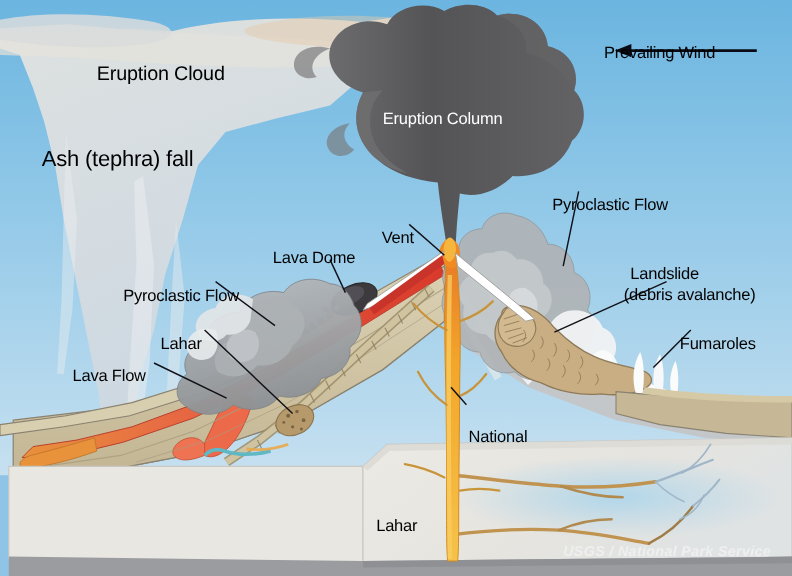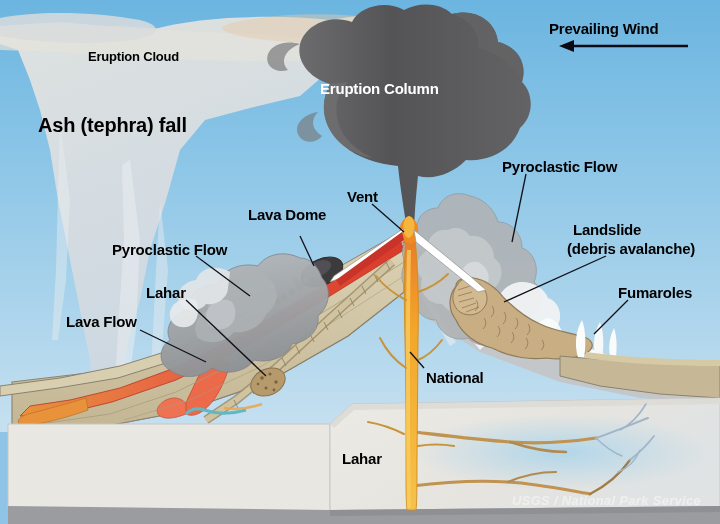--- a/index.html
+++ b/index.html
@@ -19,25 +19,26 @@
   #diagram {
     position: absolute;
     left: 0;
     top: 0;
     width: 720px;
     height: 524px;
   }
   .lbl {
     position: absolute;
     font-family: "Liberation Sans", sans-serif;
-    font-weight: bold;
+    font-weight: normal;
     color: #000000;
     white-space: pre;
     line-height: 1.12;
     letter-spacing: -0.2px;
+    margin-top: 20px;
   }
   .lbl-white { color: #ffffff; }
   .credit {
     position: absolute;
     font-family: "Liberation Sans", sans-serif;
     font-style: italic;
     font-weight: bold;
     color: #f2f2f2;
     opacity: .85;
     white-space: pre;
@@ -399,22 +400,22 @@
       <path d="M424,368 L410,352"></path>
     </g>
   </svg>
 
   <svg style="position:absolute;left:0;top:0;width:720px;height:524px;pointer-events:none" viewBox="0 0 720 524">
     <line x1="688" y1="46" x2="566" y2="46" stroke="#0A0A14" stroke-width="2.6"></line>
     <polygon points="559,46 574,40 574,52" fill="#0A0A14"></polygon>
   </svg>
 
   <div id="labels">
-      <div class="lbl" style="left: 88px; top: 50px; font-size: 13px;">Eruption Cloud</div>
-      <div class="lbl lbl-white" style="left: 320px; top: 81px; font-size: 15px;">Eruption Column</div>
+      <div class="lbl" style="left: 88px; top: 37px; font-size: 18px;">Eruption Cloud</div>
+      <div class="lbl lbl-white" style="left: 348px; top: 81px; font-size: 15px;">Eruption Column</div>
       <div class="lbl" style="left: 38px; top: 114px; font-size: 20px;">Ash (tephra) fall</div>
       <div class="lbl" style="left: 549px; top: 21px; font-size: 15px;">Prevailing Wind</div>
       <div class="lbl" style="left: 347px; top: 189px; font-size: 15px;">Vent</div>
       <div class="lbl" style="left: 248px; top: 207px; font-size: 15px;">Lava Dome</div>
       <div class="lbl" style="left: 112px; top: 242px; font-size: 15px;">Pyroclastic Flow</div>
       <div class="lbl" style="left: 146px; top: 285px; font-size: 15px;">Lahar</div>
       <div class="lbl" style="left: 66px; top: 314px; font-size: 15px;">Lava Flow</div>
       <div class="lbl" style="left: 502px; top: 159px; font-size: 15px;">Pyroclastic Flow</div>
       <div class="lbl" style="left: 573px; top: 222px; font-size: 15px;">Landslide</div>
       <div class="lbl" style="left: 567px; top: 241px; font-size: 15px;">(debris avalanche)</div>

